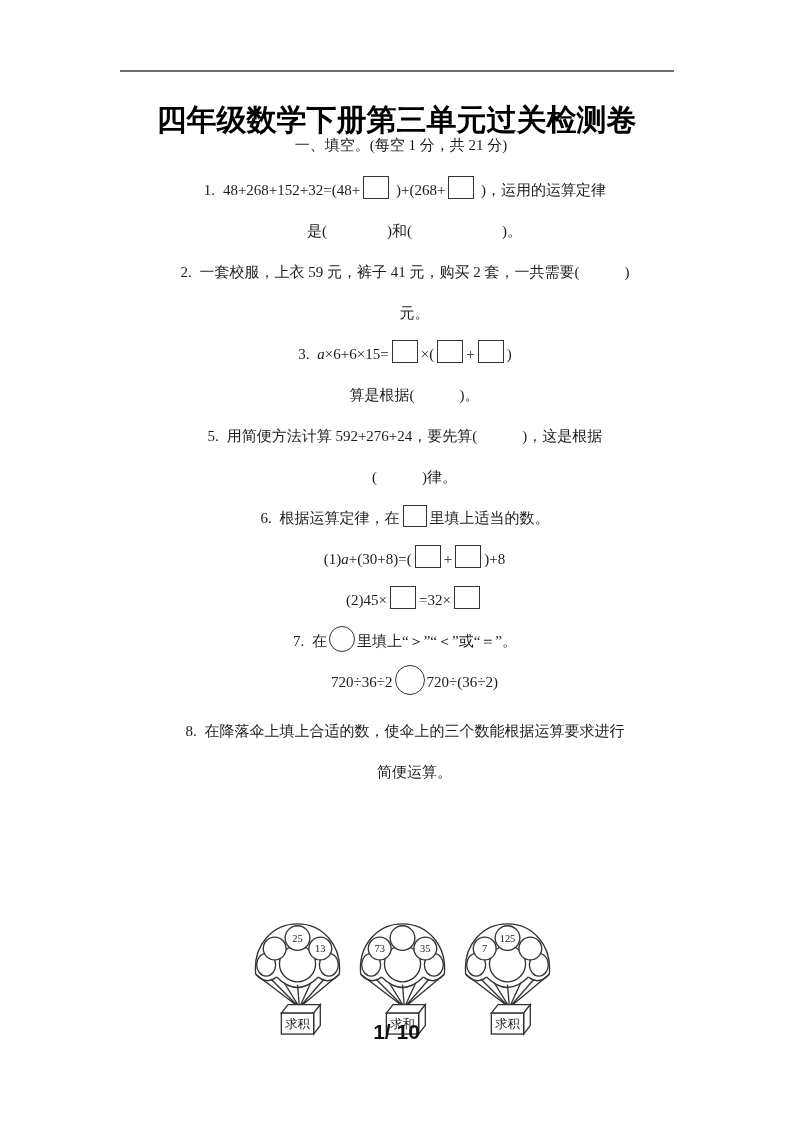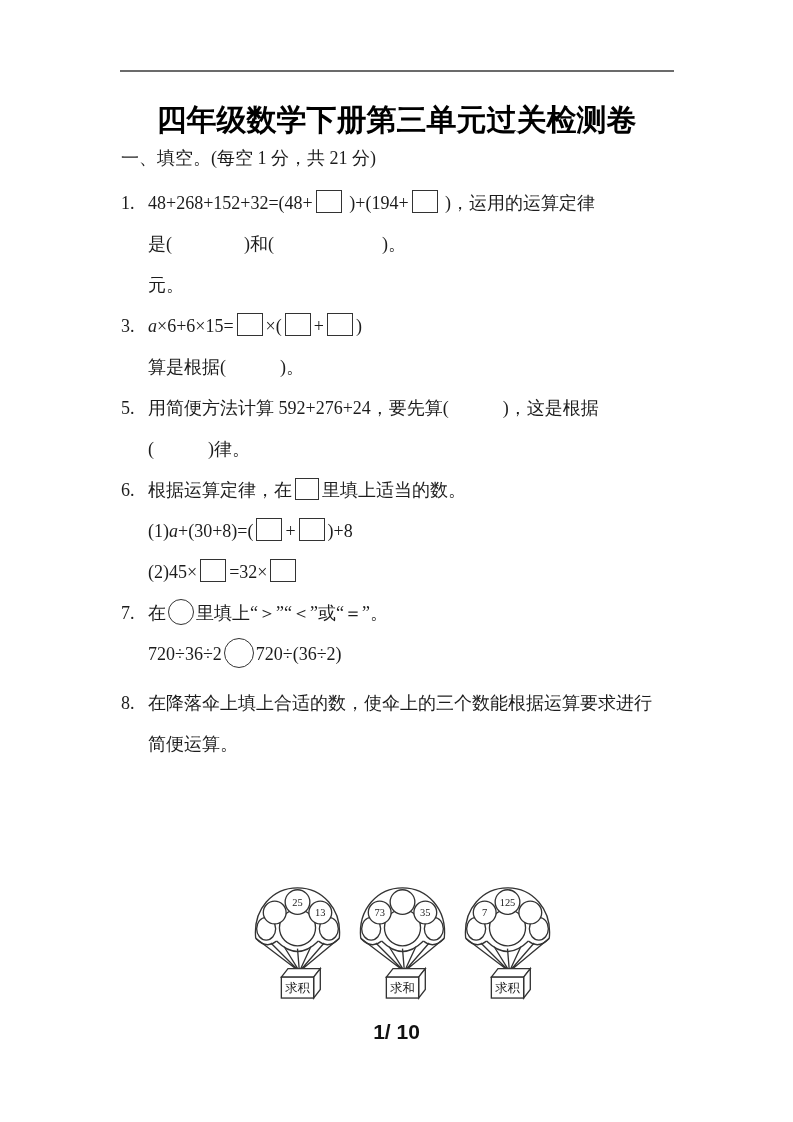--- a/index.html
+++ b/index.html
@@ -7,60 +7,61 @@
     width:793px;height:1122px;background:#ffffff;
     font-family:"Liberation Serif","DejaVu Serif",serif;
     color:#1c1c1c;position:relative;overflow:hidden;
   }
   .rule{position:absolute;left:120px;top:70px;width:554px;height:2px;background:#6b6b6b;}
   .title{
     position:absolute;left:0;top:100px;width:100%;text-align:center;
     font-family:"Liberation Sans","DejaVu Sans",sans-serif;
     font-weight:bold;font-size:30px;margin:0;color:#000;
   }
-  .content{position:absolute;left:121px;top:138px;width:560px;font-size:18px;}
+  .content{position:absolute;left:121px;top:125px;width:560px;font-size:15px;text-align:center;}
   .line{height:41px;line-height:41px;white-space:pre;}
   .gap4{margin-top:4px;}
   .gap8{margin-top:8px;}
   .qnum{display:inline-block;width:27px;}
   .ind{padding-left:27px;}
   .bx{
     display:inline-block;width:24px;height:21px;border:1.5px solid #333;
     vertical-align:-4px;margin:0 3px;background:#fff;
   }
   .bx.sm{width:22px;height:20px;}
   .ci{
     display:inline-block;border:1.5px solid #333;border-radius:50%;
     background:#fff;vertical-align:-6px;margin:0 2px;
   }
   .ci.sm{width:24px;height:24px;}
   .ci.lg{width:28px;height:28px;vertical-align:-8px;}
   .var{font-style:italic;}
-  .chutes{position:absolute;left:250px;top:884px;display:flex;gap:10px;}
+  .chutes{position:absolute;left:250px;top:920px;display:flex;gap:10px;}
   .chute{width:95px;height:116px;}
   .footer{
     position:absolute;left:0;top:1020px;width:100%;text-align:center;
     font-family:"Liberation Sans","DejaVu Sans",sans-serif;
     font-weight:bold;font-size:21px;color:#111;
   }
 </style>
 </head>
 <body>
 
 <div class="rule"></div>
 
 <h1 class="title">四年级数学下册第三单元过关检测卷</h1>
 
 <div class="content">
 
   <div class="line"><span>一、填空。(每空 1 分，共 21 分)</span></div>
 
-  <div class="line gap4"><span class="qnum">1.</span><span>48+268+152+32=(48+</span><span class="bx"></span><span> )+(194+</span><span class="bx"></span><span> )，运用的运算定律</span></div>
+  <div class="line gap4"><span class="qnum">1.</span><span>48+268+152+32=(48+</span><span class="bx"></span><span> )+(268+</span><span class="bx"></span><span> )，运用的运算定律</span></div>
   <div class="line ind"><span>是(　　　　)和(　　　　　　)。</span></div>
 
+  <div class="line"><span class="qnum">2.</span><span>一套校服，上衣 59 元，裤子 41 元，购买 2 套，一共需要(　　　)</span></div>
   <div class="line ind"><span>元。</span></div>
 
   <div class="line"><span class="qnum">3.</span><span class="var">a</span><span>×6+6×15=</span><span class="bx"></span><span>×(</span><span class="bx"></span><span>+</span><span class="bx"></span><span>)</span></div>
 
   <div class="line ind"><span>算是根据(　　　)。</span></div>
 
   <div class="line"><span class="qnum">5.</span><span>用简便方法计算 592+276+24，要先算(　　　)，这是根据</span></div>
   <div class="line ind"><span>(　　　)律。</span></div>
 
   <div class="line"><span class="qnum">6.</span><span>根据运算定律，在</span><span class="bx sm"></span><span>里填上适当的数。</span></div>

